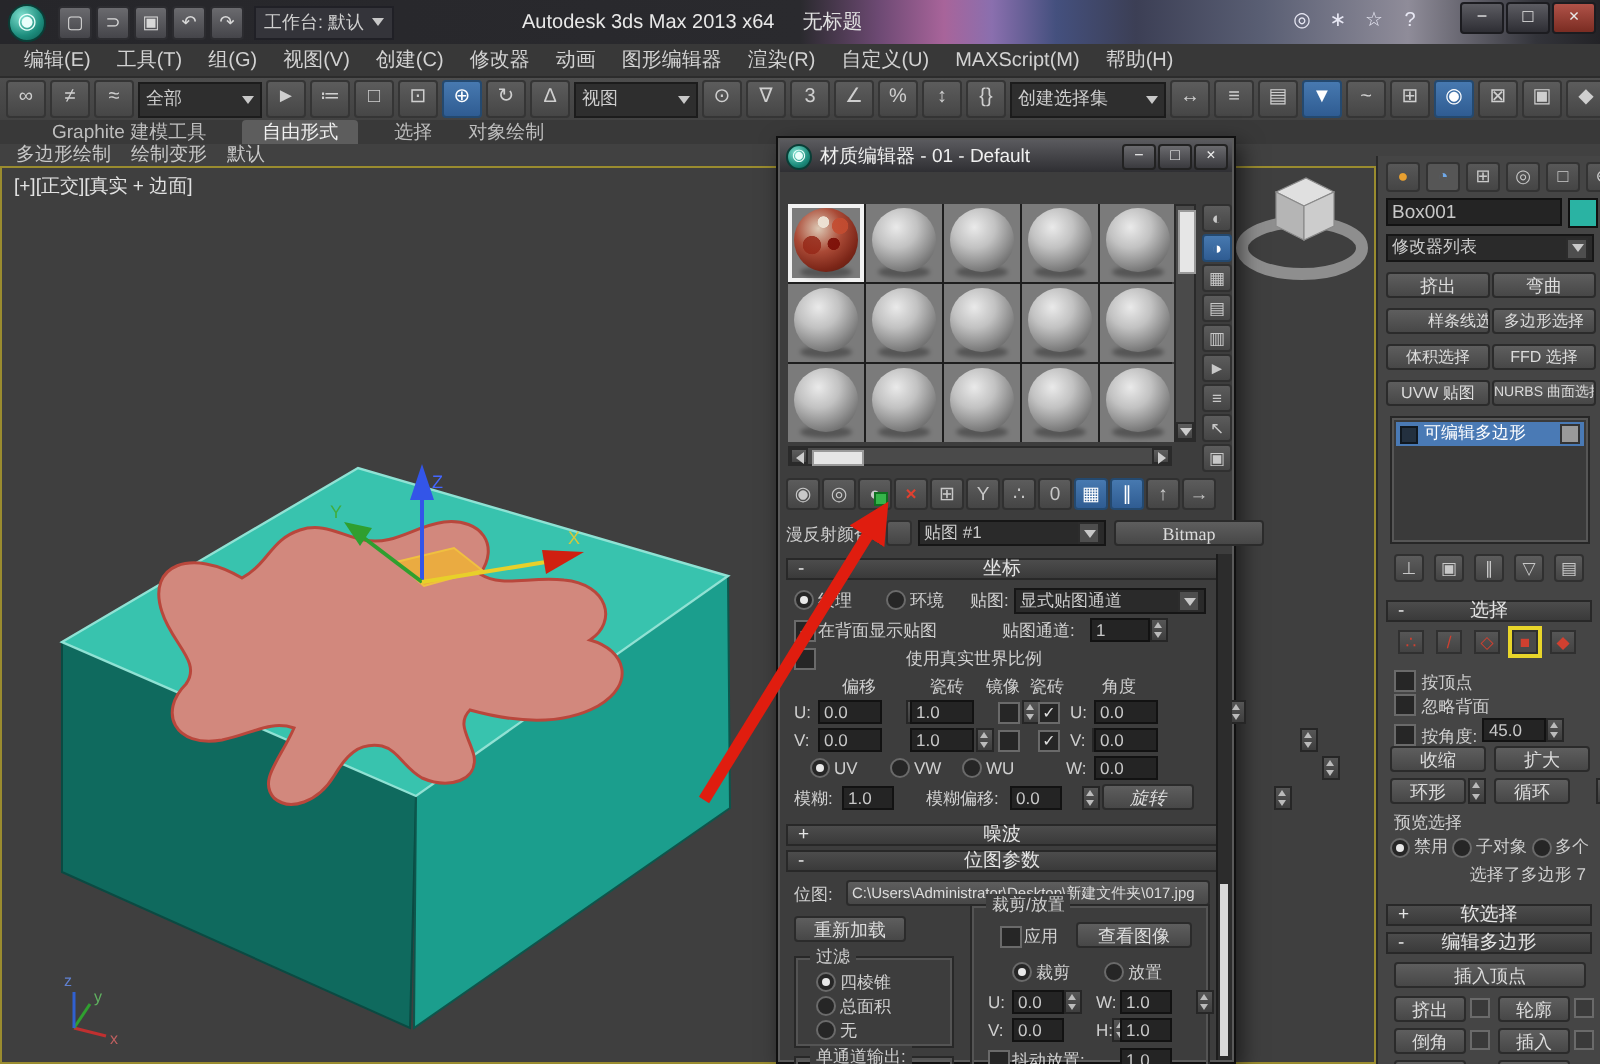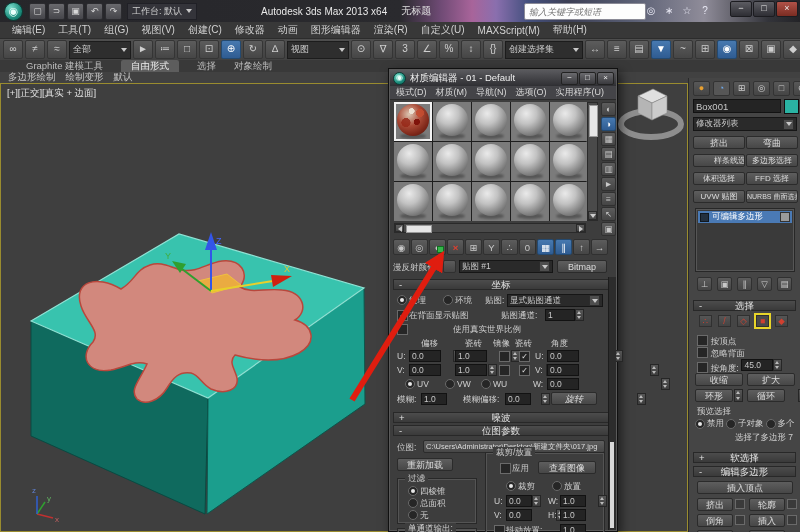--- a/index.html
+++ b/index.html
@@ -158,21 +158,20 @@
     <div class="qa">⊃</div>
     <div class="qa">▣</div>
     <div class="qa">↶</div>
     <div class="qa">↷</div>
     <div class="wsdd">
       <span>工作台: 默认</span>
       <span class="caret"></span>
     </div>
     <span class="apptitle">Autodesk 3ds Max 2013 x64</span>
     <span class="doctitle">无标题</span>
-    <input class="icsearch" placeholder="输入关键字或短语" style="">
     <div class="abs row" style="left:642px;top:4px;">
       <span class="icico">◎</span>
       <span class="icico">∗</span>
       <span class="icico">☆</span>
       <span class="icico">?</span>
     </div>
     <div class="winbtns">
       <div class="wb">−</div>
       <div class="wb">□</div>
       <div class="wb close">×</div>
@@ -399,27 +398,20 @@
   <div class="abs mated">
     <div class="mtitle">
       <span class="applogo" style="width:11px;height:11px;margin:0 4px 0 3px;line-height:10px;font-size:8px;">◉</span>
       <span>材质编辑器 - 01 - Default</span>
       <span style="margin-left:auto;display:flex;margin-right:2px;">
         <span class="mwb">−</span>
         <span class="mwb">□</span>
         <span class="mwb">×</span>
       </span>
     </div>
-    <div class="mmenu">
-      <span>模式(D)</span>
-      <span>材质(M)</span>
-      <span>导航(N)</span>
-      <span>选项(O)</span>
-      <span>实用程序(U)</span>
-    </div>
 
     <div class="slotgrid">
       <div class="slot textured selected">
           <div class="shadow"></div>
           <div class="ball"></div>
         </div>
       <div class="slot">
           <div class="shadow"></div>
           <div class="ball"></div>
         </div>
@@ -520,21 +512,21 @@
 
     <div class="namerow">
       <span class="lbl abs" style="left:0;top:2px;">漫反射颜色</span>
       <span class="mico abs" style="left:50px;top:0;width:13px;height:13px;"></span>
       <div class="dd" style="left:66px;top:0;width:94px;">
         <span>贴图 #1</span>
         <span class="ddbtn">
             <span class="caret" style="margin:0;"></span>
           </span>
       </div>
-      <div class="btn abs" style="left:164px;top:0;width:50px;height:13px;line-height:12px;">Bitmap</div>
+      <div class="btn abs" style="left:164px;top:0;width:75px;height:13px;line-height:12px;font-family:Liberation Serif, serif;">Bitmap</div>
     </div>
 
     <div class="roll abs" style="left:4px;right:8px;top:210px;">坐标</div>
     <div class="abs" style="left:0;top:222px;width:222px;height:118px;">
       <span class="rad on abs" style="left:8px;top:4px;"></span>
       <span class="lbl abs" style="left:20px;top:4px;">纹理</span>
       <span class="rad abs" style="left:54px;top:4px;"></span>
       <span class="lbl abs" style="left:66px;top:4px;">环境</span>
       <span class="lbl abs" style="left:96px;top:4px;">贴图:</span>
       <div class="dd" style="left:118px;top:3px;width:96px;">

